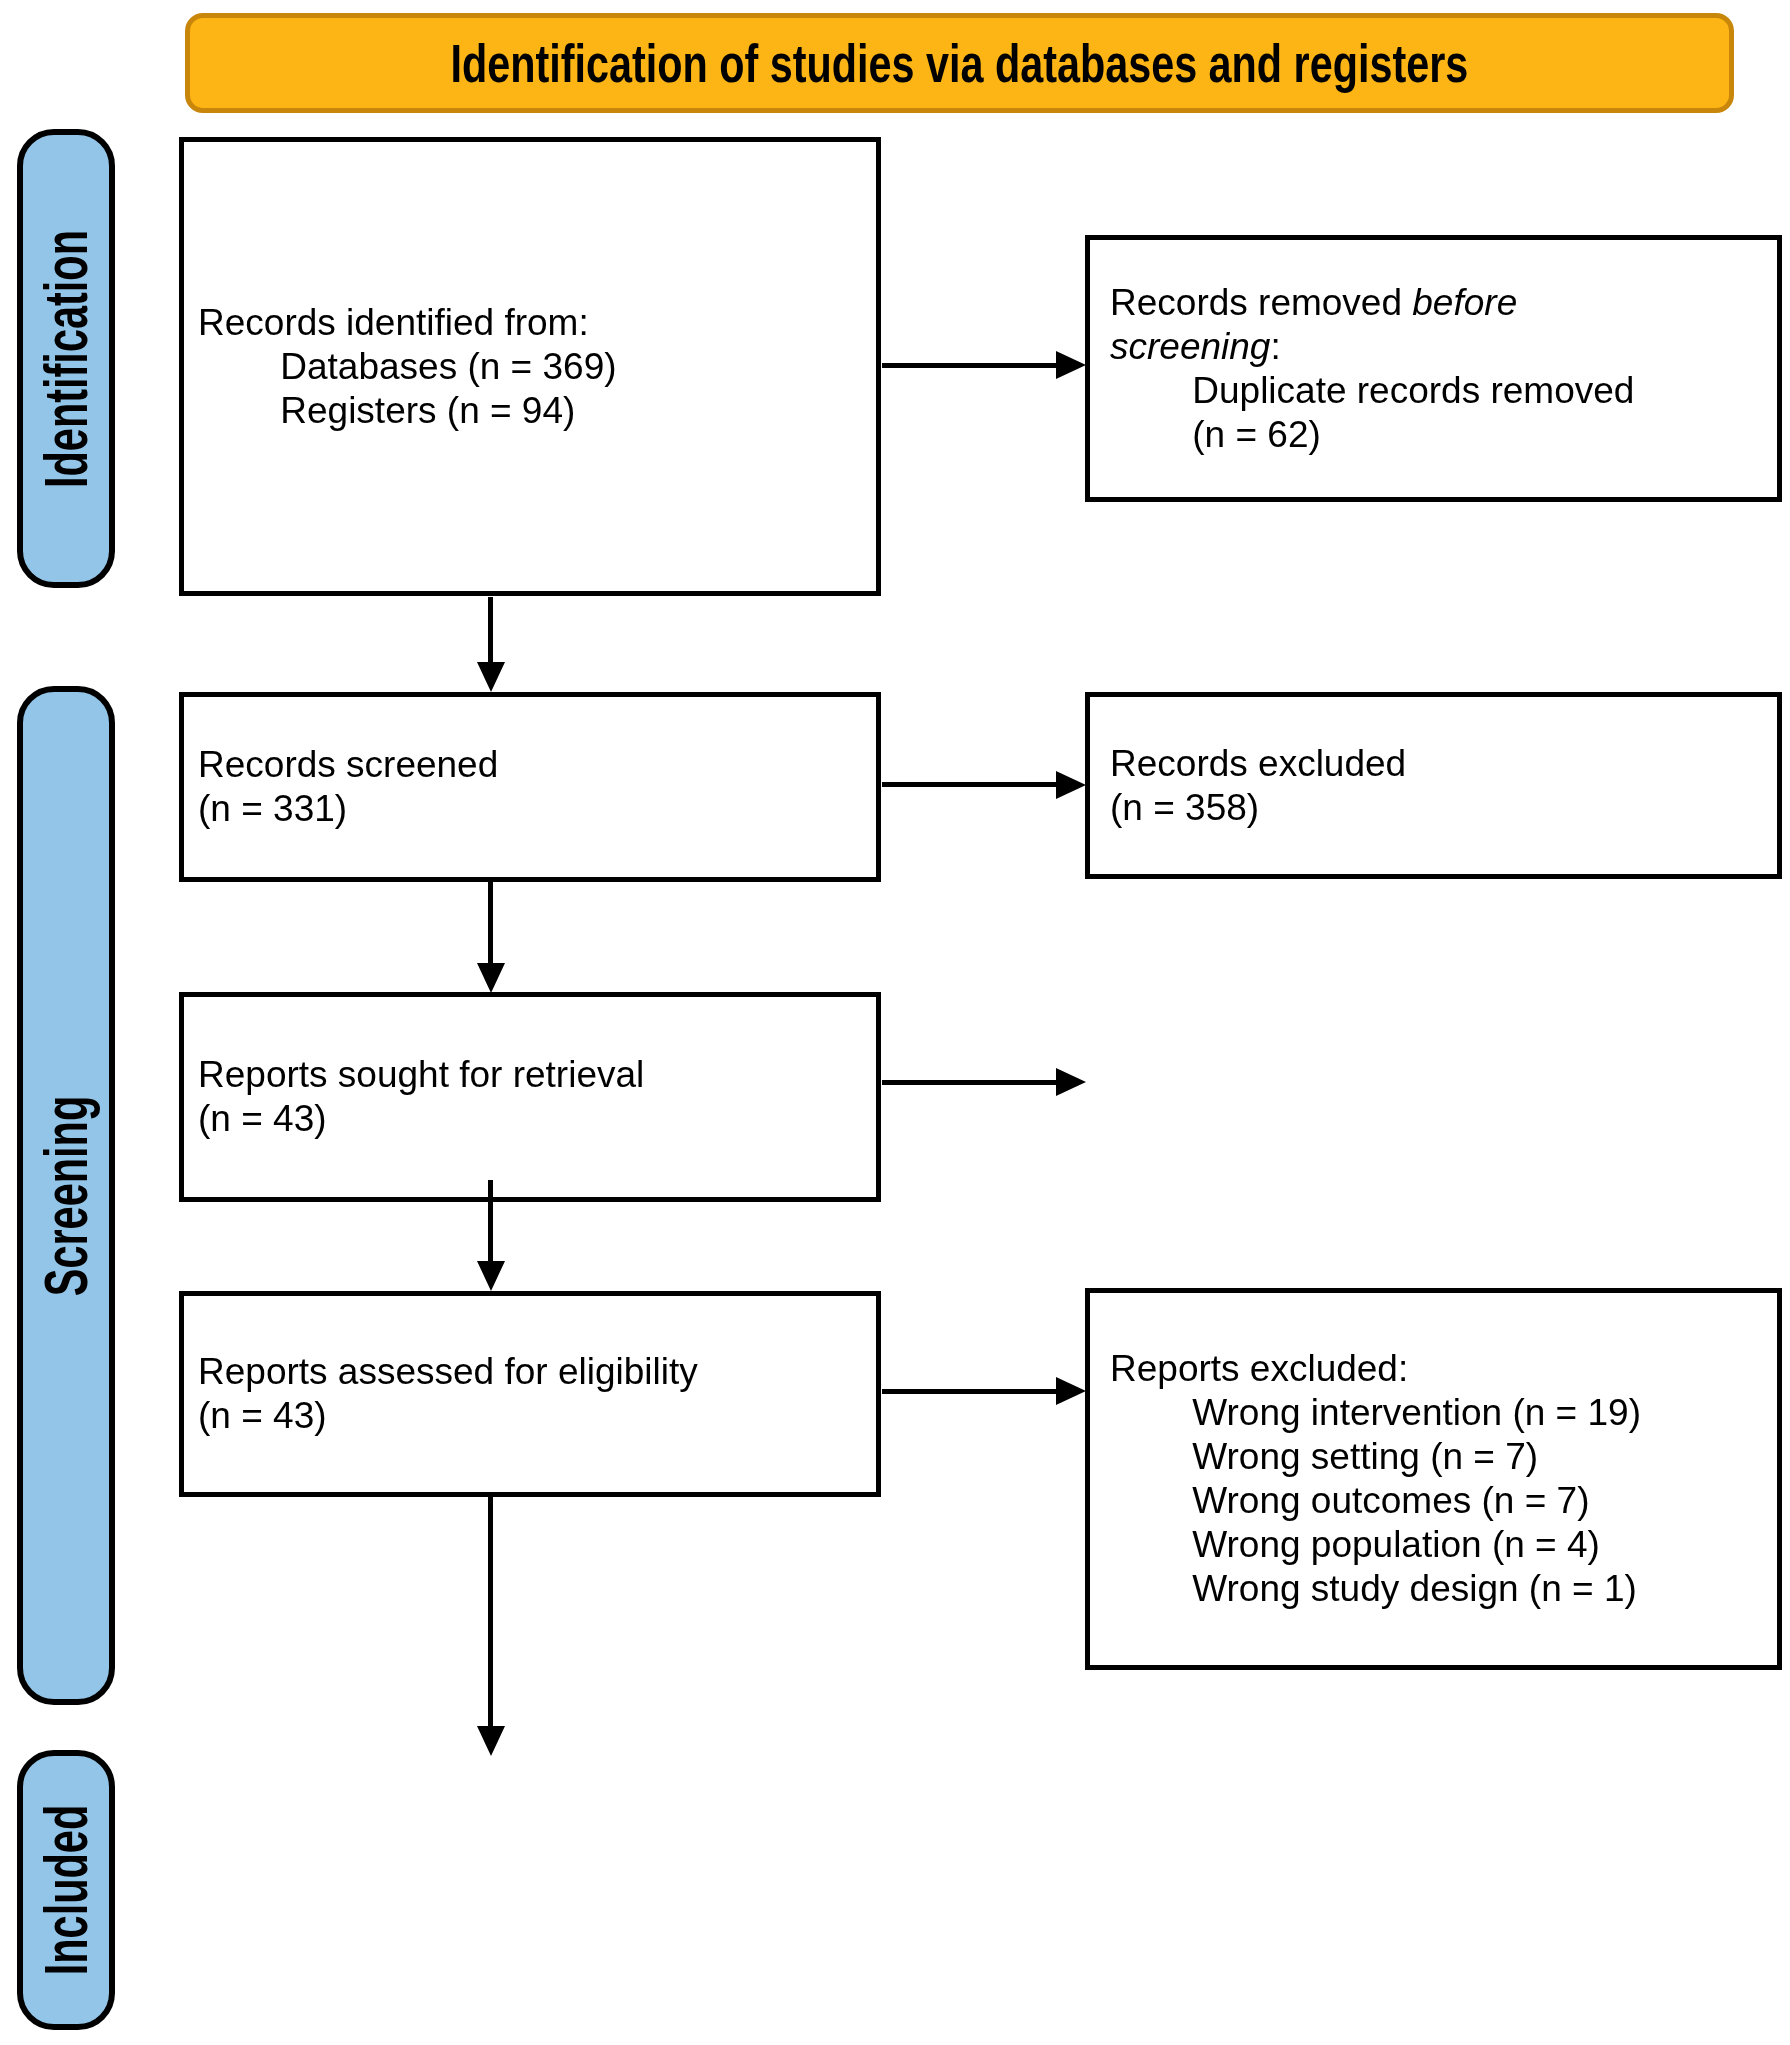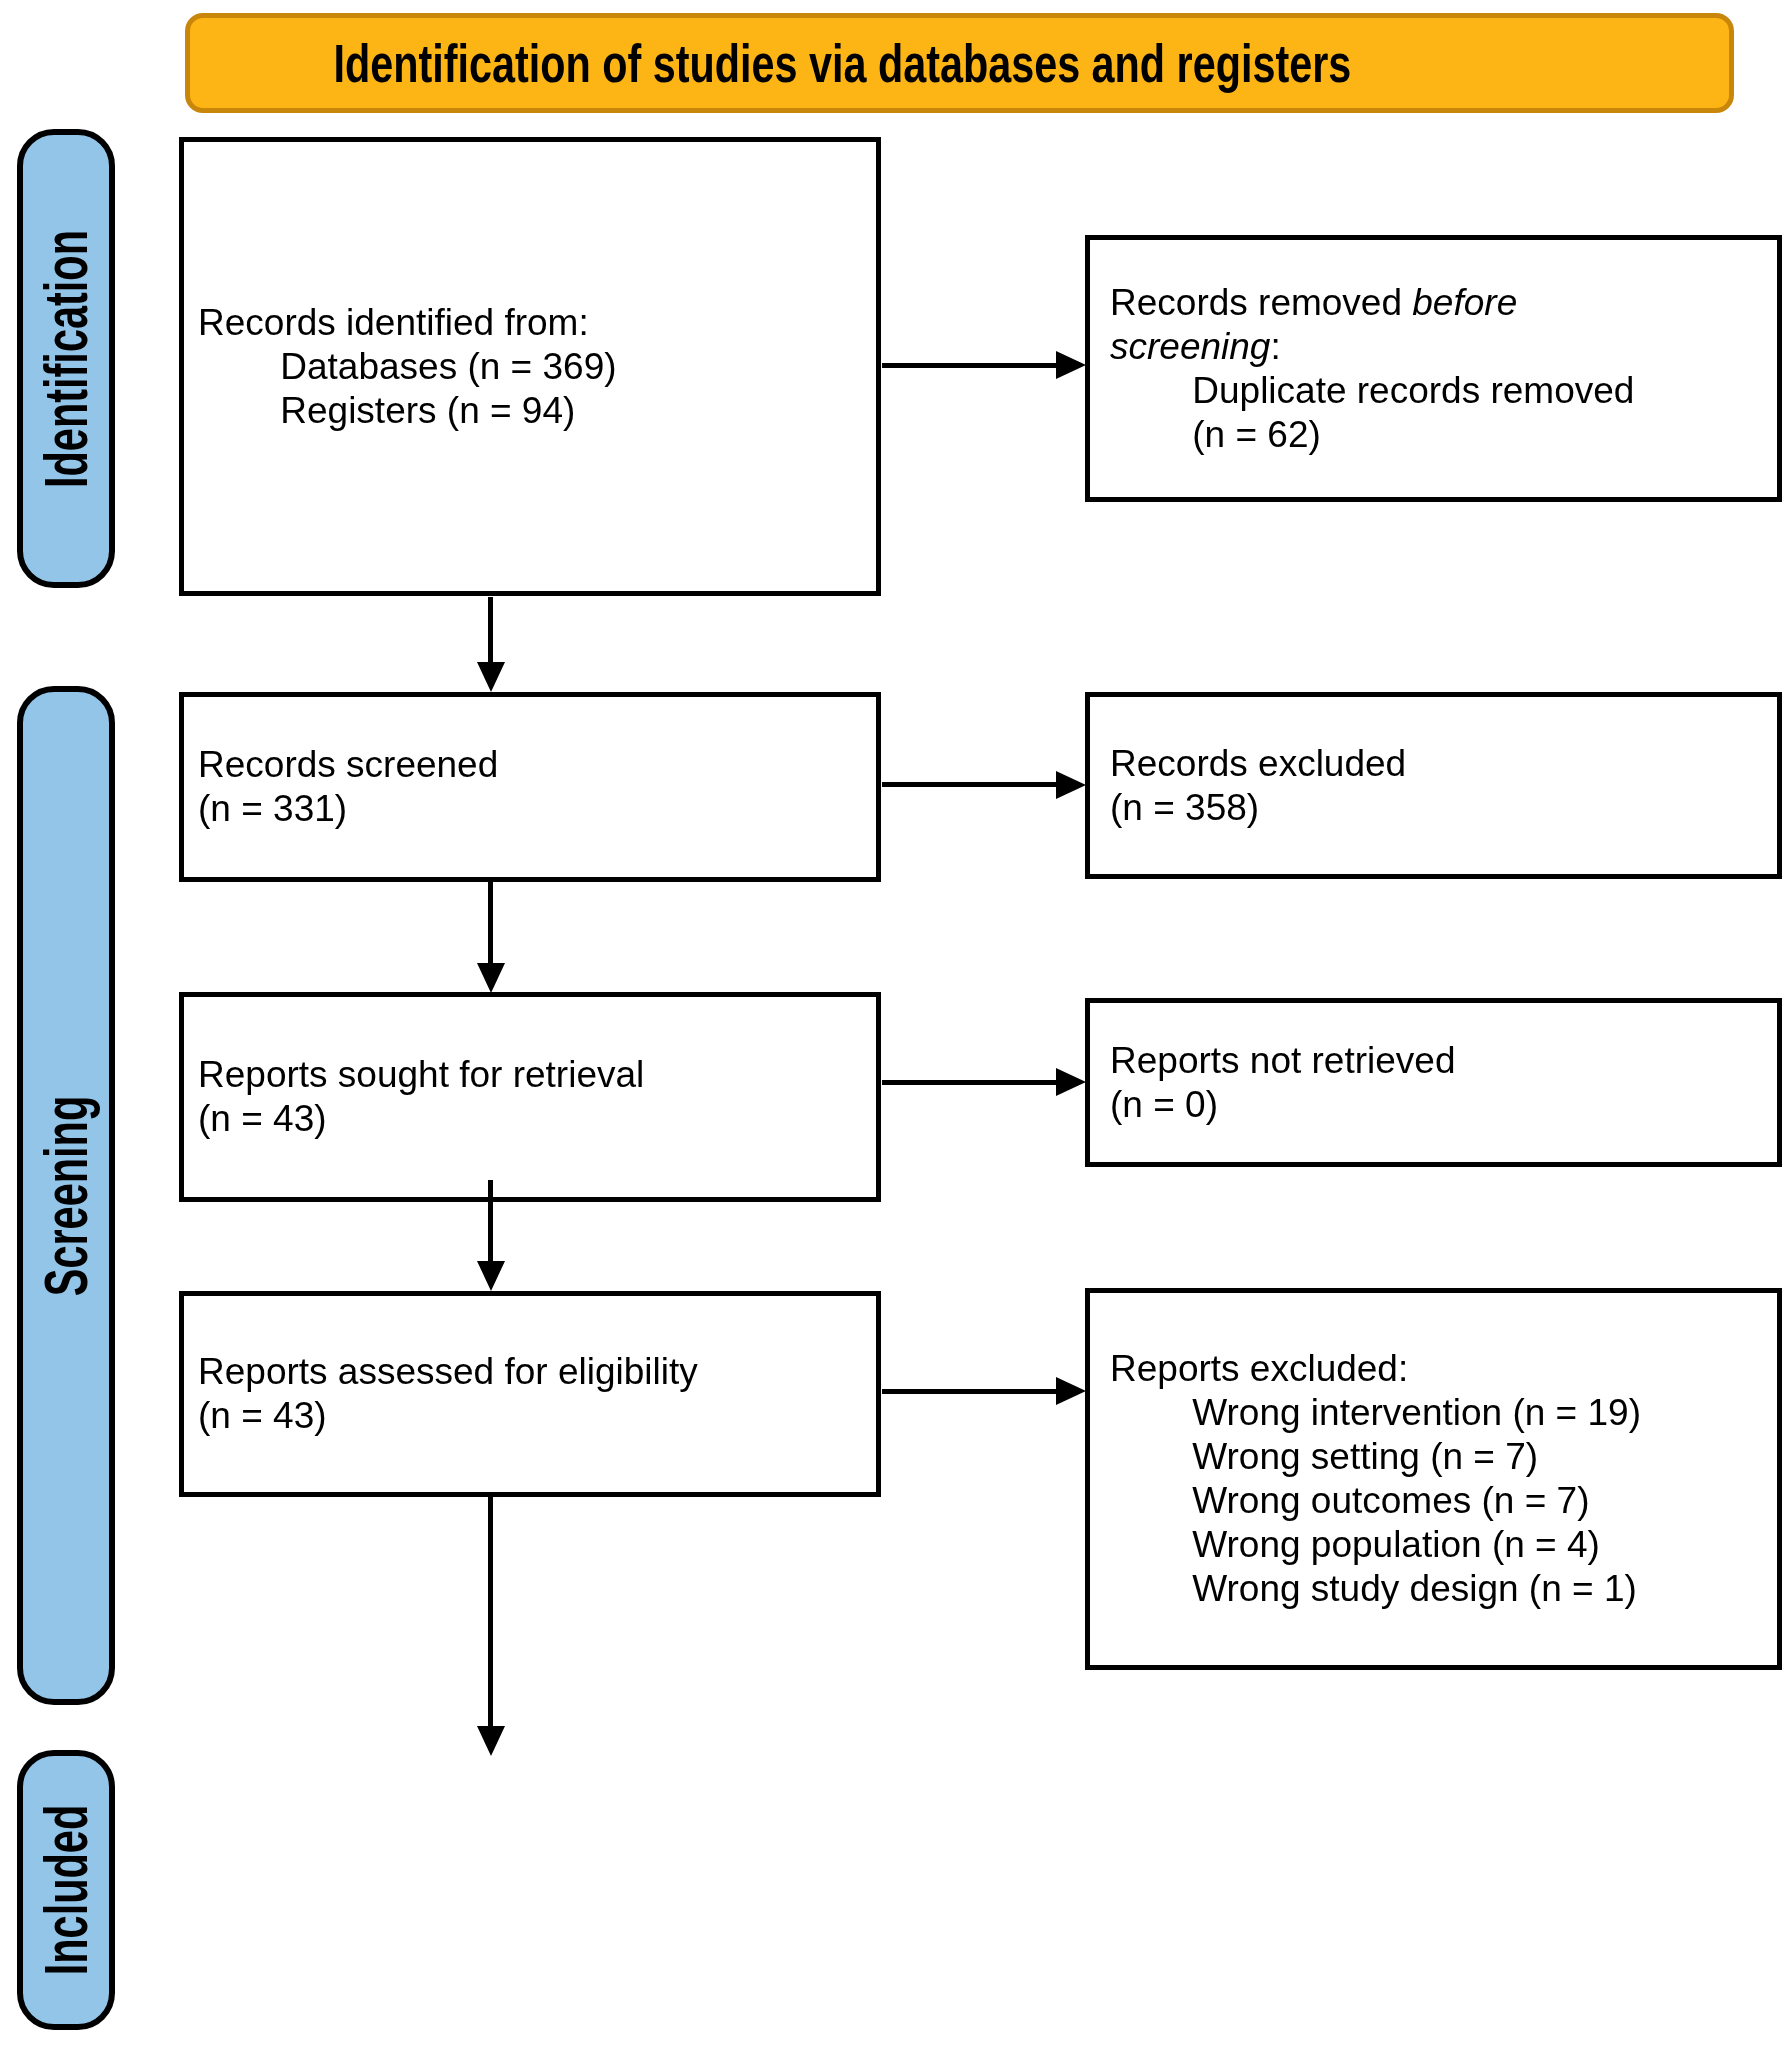--- a/index.html
+++ b/index.html
@@ -19,21 +19,21 @@
     overflow:hidden;
   }
   
   .banner{
     position:absolute;
     left:185px; top:13px; width:1549px; height:100px;
     background:var(--banner-fill);
     border:5.3px solid var(--banner-border);
     border-radius:18px;
     box-sizing:border-box;
-    display:flex; align-items:center; 
+    display:flex; align-items:center; justify-content:center;
   }
   .banner-title{
     font-size:53px; font-weight:bold; white-space:nowrap;
     transform:scaleX(0.78);
   }
   
   .stage{
     position:absolute;
     left:17px; width:98px;
     background:var(--stage-fill);
@@ -139,24 +139,20 @@
   <div class="box col-right" id="box-removed">
     <div class="box-text"><span>Records removed </span><span class="it">before
 screening</span><span>:
         Duplicate records removed
         (n = 62)</span></div>
   </div>
   <div class="box col-right" id="box-rec-excluded">
     <div class="box-text">Records excluded
 (n = 358)</div>
   </div>
-  <div class="box col-right" id="box-not-retrieved">
-    <div class="box-text">Reports not retrieved
-(n = 0)</div>
-  </div>
   <div class="box col-right" id="box-rep-excluded">
     <div class="box-text">Reports excluded:
         Wrong intervention (n = 19)
         Wrong setting (n = 7)
         Wrong outcomes (n = 7)
         Wrong population (n = 4)
         Wrong study design (n = 1)</div>
   </div>
 
   <div class="vshaft" id="va1-s"></div>

